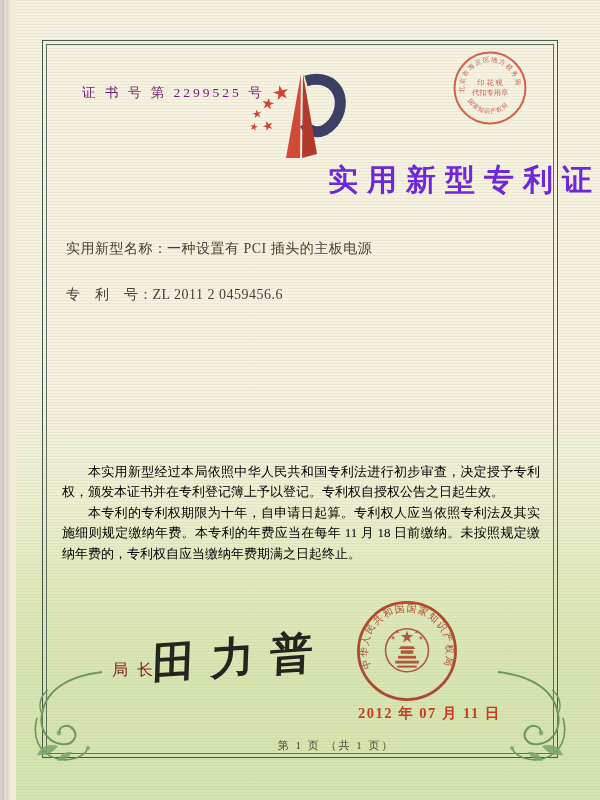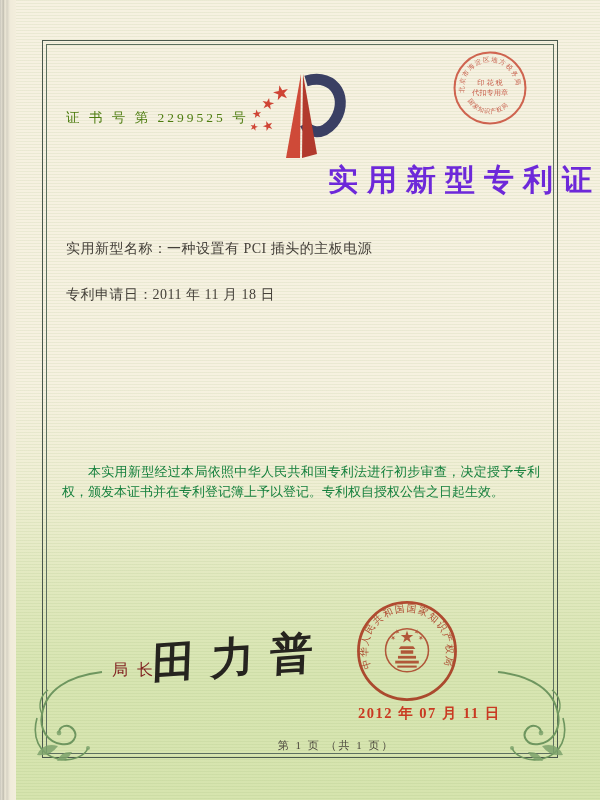--- a/index.html
+++ b/index.html
@@ -22,39 +22,39 @@
     pointer-events:none;
   }
   .frame-outer{
     position:absolute;left:42px;top:40px;width:514px;height:716px;
     border:1.6px solid #49584c;
   }
   .frame-inner{
     position:absolute;inset:3px;border:1px solid #5d705f;
   }
   .cert-no{
-    position:absolute;left:66px;top:84px;
-    font-size:13.5px;letter-spacing:3px;color:#4d7c0f;margin-top:25px;
+    position:absolute;left:82px;top:84px;
+    font-size:13.5px;letter-spacing:3px;color:#701a75;
   }
   
   .logo{position:absolute;left:240px;top:70px;width:112px;height:98px;}
   
   .tax-seal{position:absolute;left:452px;top:50px;width:76px;height:76px;opacity:.82;mix-blend-mode:multiply;}
   .title{
     position:absolute;left:42px;top:160px;width:598px;text-align:right;
     font-size:30px;font-weight:700;letter-spacing:9px;color:#6d28d9;
   }
   .fields{position:absolute;left:66px;top:240px;right:56px;font-size:14px;color:#45413a;}
   .field-row{height:41px;white-space:pre;}
   .field-row.first{height:46px;}
   .f-label{letter-spacing:.5px;}
   .f-value{letter-spacing:.5px;}
   .body-text{
     position:absolute;left:62px;top:462px;width:478px;
-    font-size:13px;line-height:20.4px;color:#15803d;text-align:justify;
+    font-size:13px;line-height:20.4px;color:#000000;text-align:justify;
   }
   .body-text p{margin:0;text-indent:2em;}
   .sig-role{
     position:absolute;left:112px;top:660px;
     font-size:16px;letter-spacing:9px;color:#7f1d1d;
   }
   .sig-name{
     position:absolute;left:152px;top:628px;width:200px;
     font-size:43px;font-weight:600;letter-spacing:16px;color:#26241f;
     transform:rotate(-4deg) skewX(-6deg);
@@ -113,25 +113,26 @@
     <textPath href="#taxBottom">国家知识产权局</textPath>
   </text>
   <text class="seal-text" x="45" y="42" text-anchor="middle" font-size="8.6">印 花 税</text>
   <text class="seal-text" x="45" y="53" text-anchor="middle" font-size="8.6">代扣专用章</text>
 </svg>
 
 <div class="title">实用新型专利证书</div>
 
 <div class="fields">
   <div class="field-row first"><span class="f-label">实用新型名称</span><span>：</span><span class="f-value">一种设置有 PCI 插头的主板电源</span></div>
-  <div class="field-row"><span class="f-label">专利申请日</span><span>：</span><span class="f-value">2011 年 11 月 18 日</span></div>
+  <div class="field-row"><span class="f-label">专　利　号</span><span>：</span><span class="f-value">ZL 2011 2 0459456.6</span></div>
 </div>
 
 <div class="body-text">
   <p>本实用新型经过本局依照中华人民共和国专利法进行初步审查，决定授予专利权，颁发本证书并在专利登记簿上予以登记。专利权自授权公告之日起生效。</p>
+  <p>本专利的专利权期限为十年，自申请日起算。专利权人应当依照专利法及其实施细则规定缴纳年费。本专利的年费应当在每年 11 月 18 日前缴纳。未按照规定缴纳年费的，专利权自应当缴纳年费期满之日起终止。</p>
 </div>
 
 <div class="sig-role">局长</div>
 <div class="sig-name">田力普</div>
 
 <svg class="main-seal" viewBox="0 0 150 150">
   <circle cx="75" cy="75" r="70" fill="none" stroke="#c8402e" stroke-width="4"></circle>
   <path id="mainRing" d="M23.3,99.1 A57,57 0 1 1 126.7,99.1" fill="none"></path>
   <text class="seal-text" font-size="14" letter-spacing="2.2">
     <textPath href="#mainRing" textLength="226">中华人民共和国国家知识产权局</textPath>

